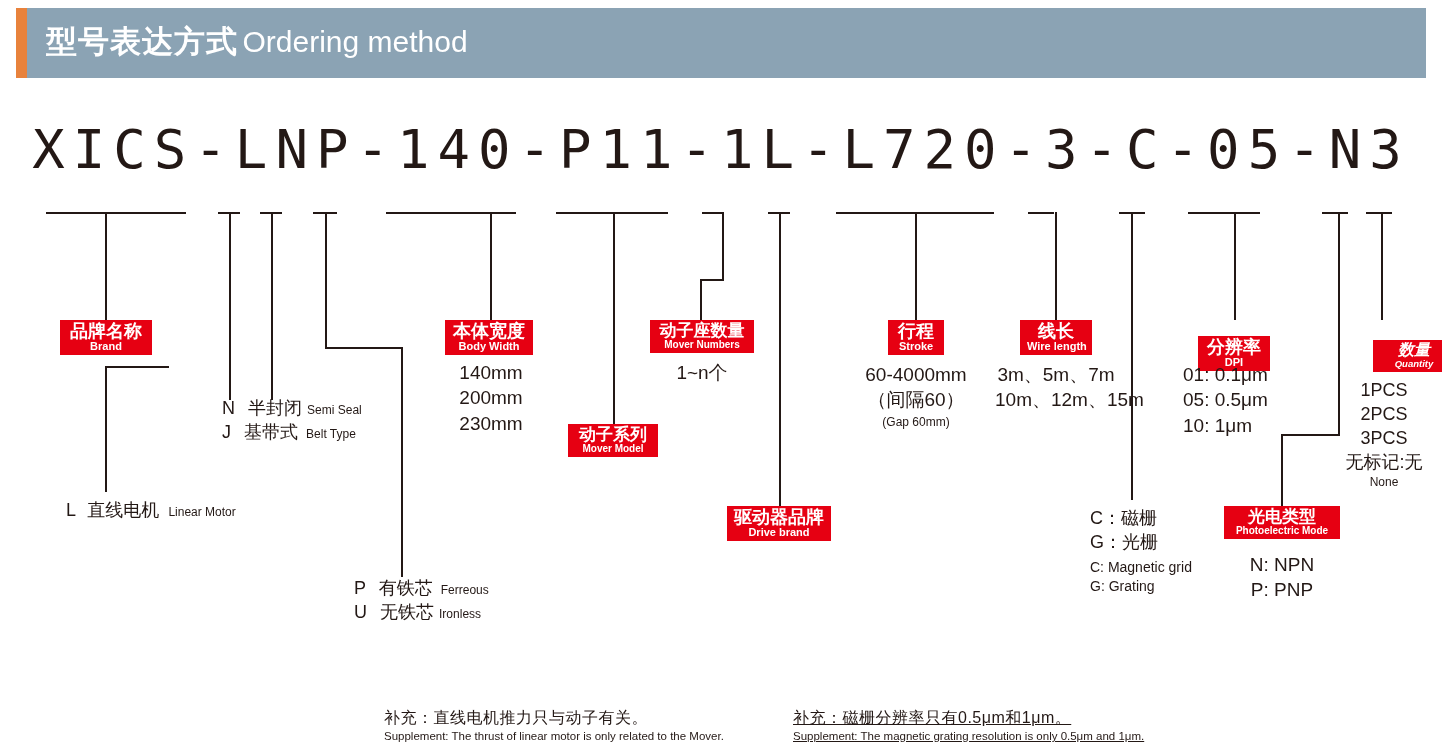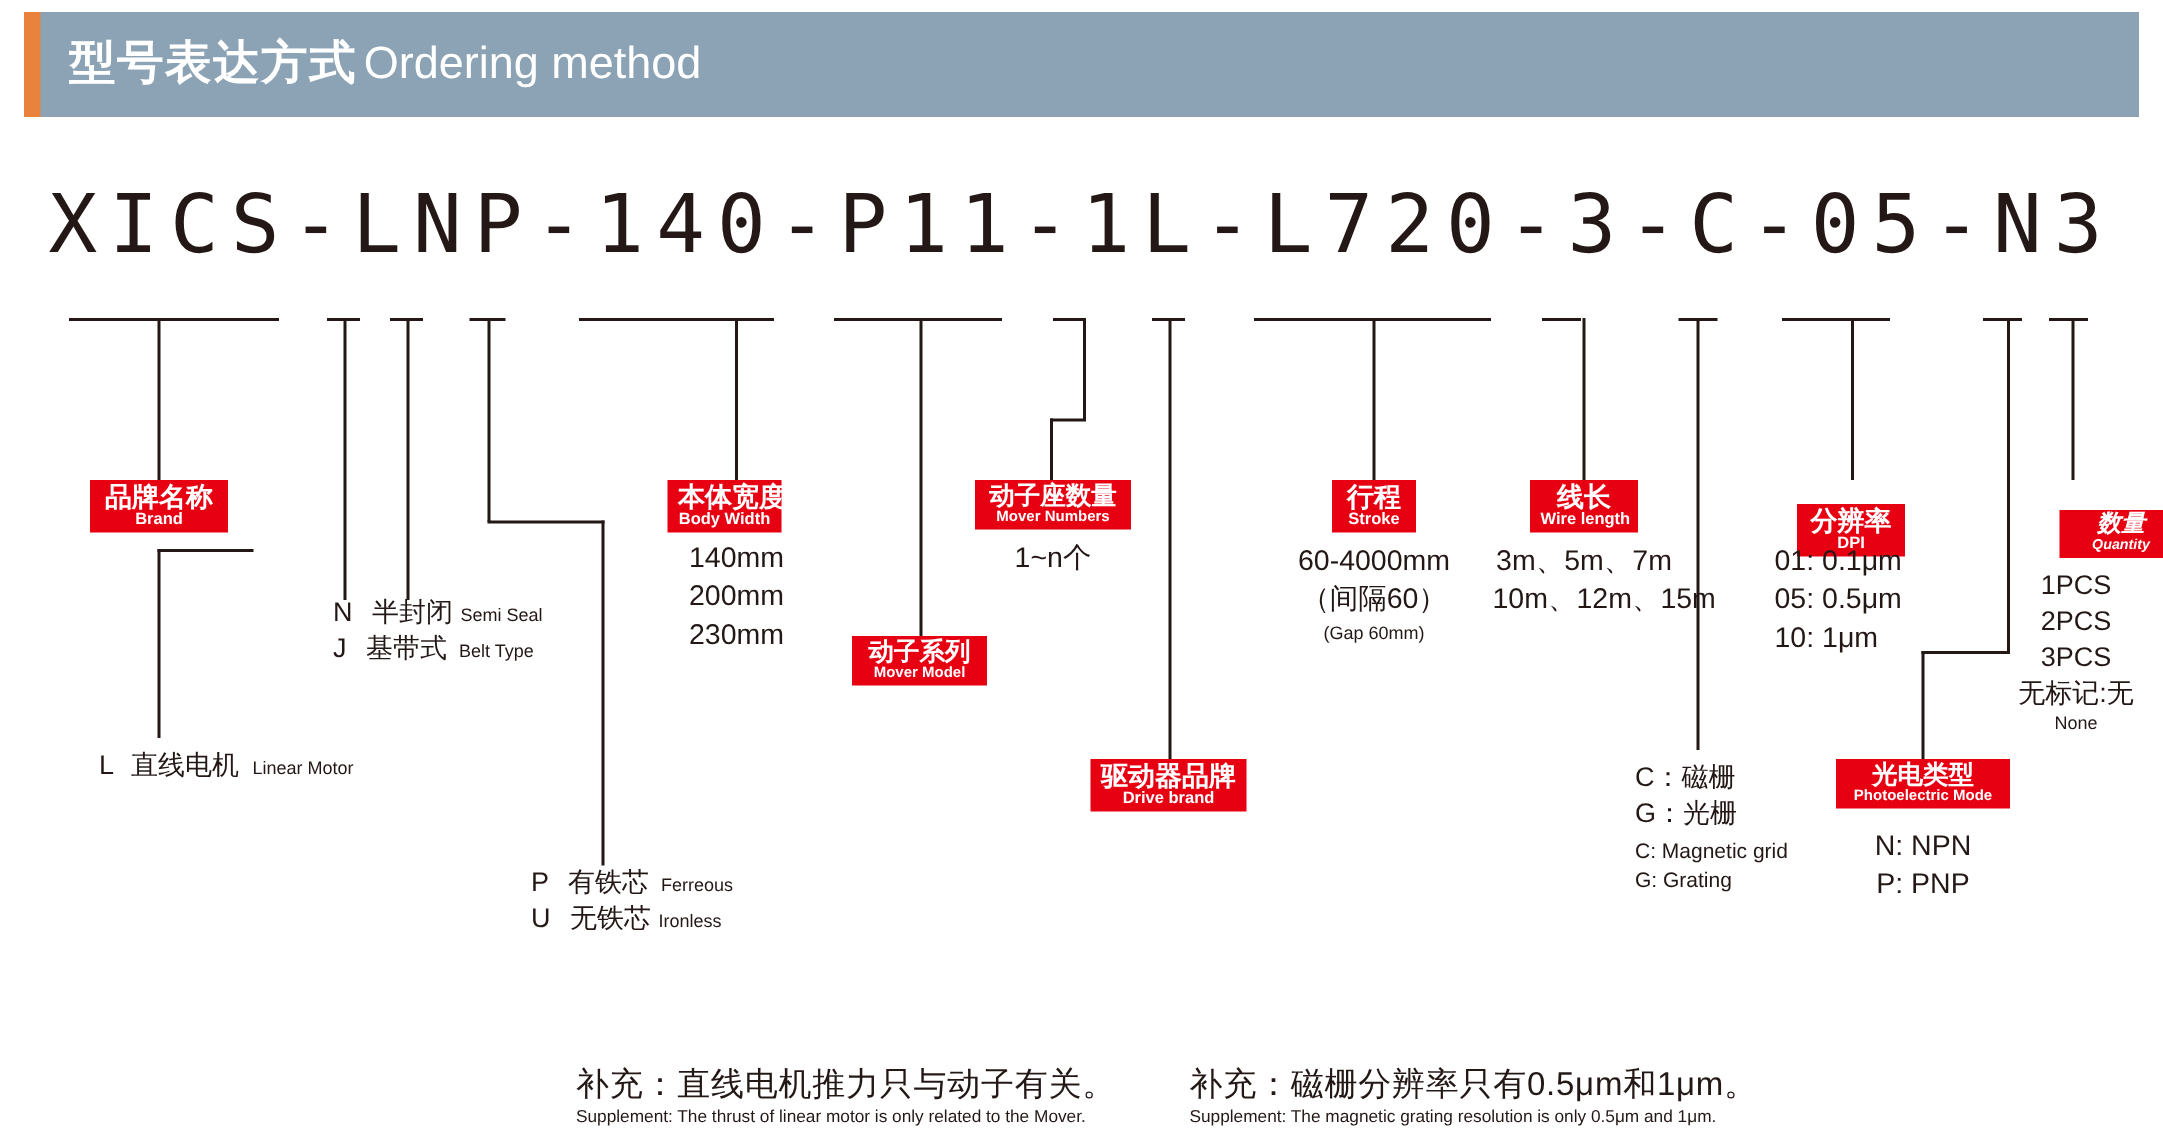--- a/index.html
+++ b/index.html
@@ -79,21 +79,21 @@
   .opt .row { display: block; }
   .big   { font-size: 19px; }
   .mid   { font-size: 18px; }
   .sml   { font-size: 12px; }
   .tiny  { font-size: 14px; }
   .en-inline { font-size: 12px; }
   .ctr { text-align: center; }
 
   
   .supp { position: absolute; white-space: nowrap; color: #231815; }
-  .supp .s-cn { display: block; font-size: 22px; letter-spacing: 0.5px; }
+  .supp .s-cn { display: block; font-size: 16px; letter-spacing: 0.5px; }
   .supp .s-en { display: block; font-size: 11.5px; margin-top: 1px; }
 </style>
 </head>
 <body>
 
 <div id="root">
 
   <div class="header">
     <div class="header-bar"></div>
     <div class="header-text">
@@ -182,21 +182,21 @@
       <span style="margin-left:8px">有铁芯</span>
       <span class="en-inline" style="margin-left:3px">Ferreous</span>
     </span>
     <span class="row">
       <span>U</span>
       <span style="margin-left:8px">无铁芯</span>
       <span class="en-inline">Ironless</span>
     </span>
   </div>
 
-  <div class="chip chip-lg" style="left:445px; top:320px; width:76px;">
+  <div class="chip chip-lg" style="left:445px; top:320px; width:88px;">
     <span class="cn">本体宽度</span>
     <span class="en">Body Width</span>
   </div>
   <div class="opt big ctr" style="left:445px; top:360px; width:92px;">
     <span class="row">140mm</span>
     <span class="row">200mm</span>
     <span class="row">230mm</span>
   </div>
 
   <div class="chip chip-md" style="left:568px; top:424px; width:90px;">
@@ -271,18 +271,18 @@
     <span class="row">2PCS</span>
     <span class="row">3PCS</span>
     <span class="row">无标记:无</span>
     <span class="row sml">None</span>
   </div>
 
   <div class="supp" style="left:384px; top:708px;">
     <span class="s-cn">补充：直线电机推力只与动子有关。</span>
     <span class="s-en">Supplement: The thrust of linear motor is only related to the Mover.</span>
   </div>
-  <div class="supp" style="left:793px; top:708px;">
+  <div class="supp" style="left:793px; top:708px;text-decoration:underline;">
     <span class="s-cn">补充：磁栅分辨率只有0.5μm和1μm。</span>
     <span class="s-en">Supplement: The magnetic grating resolution is only 0.5μm and 1μm.</span>
   </div>
 
 </div>
 
 </body></html>

